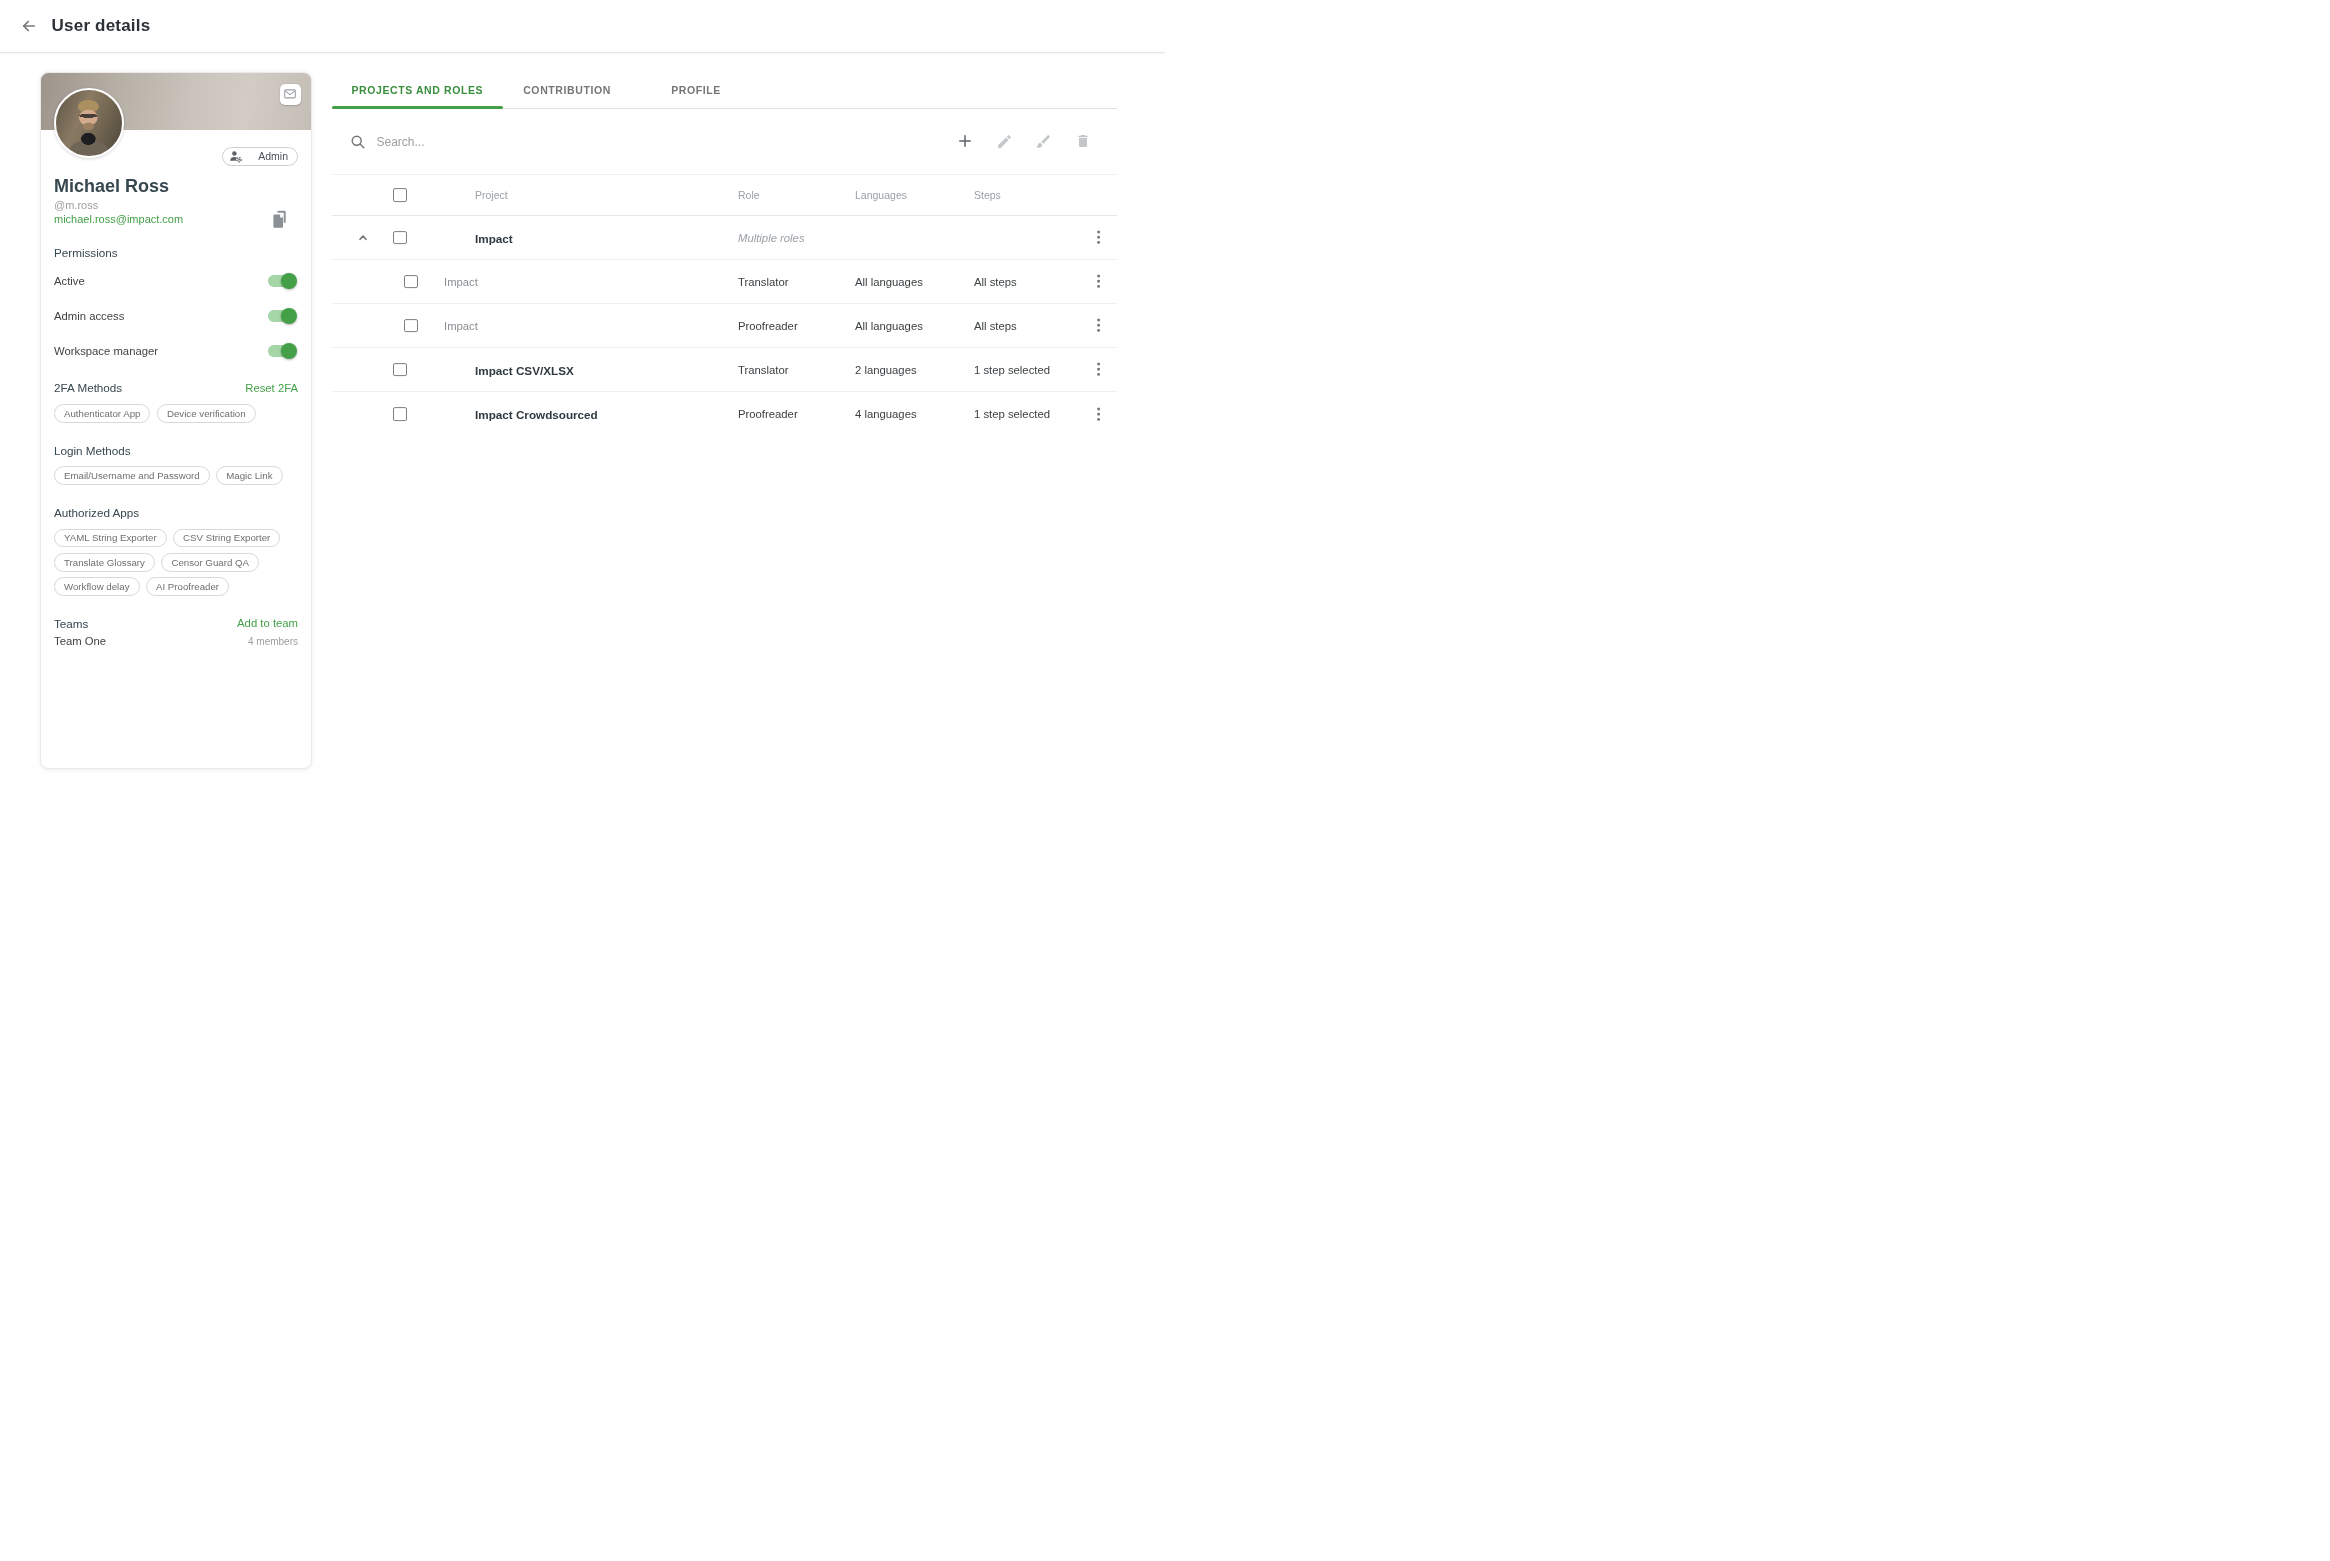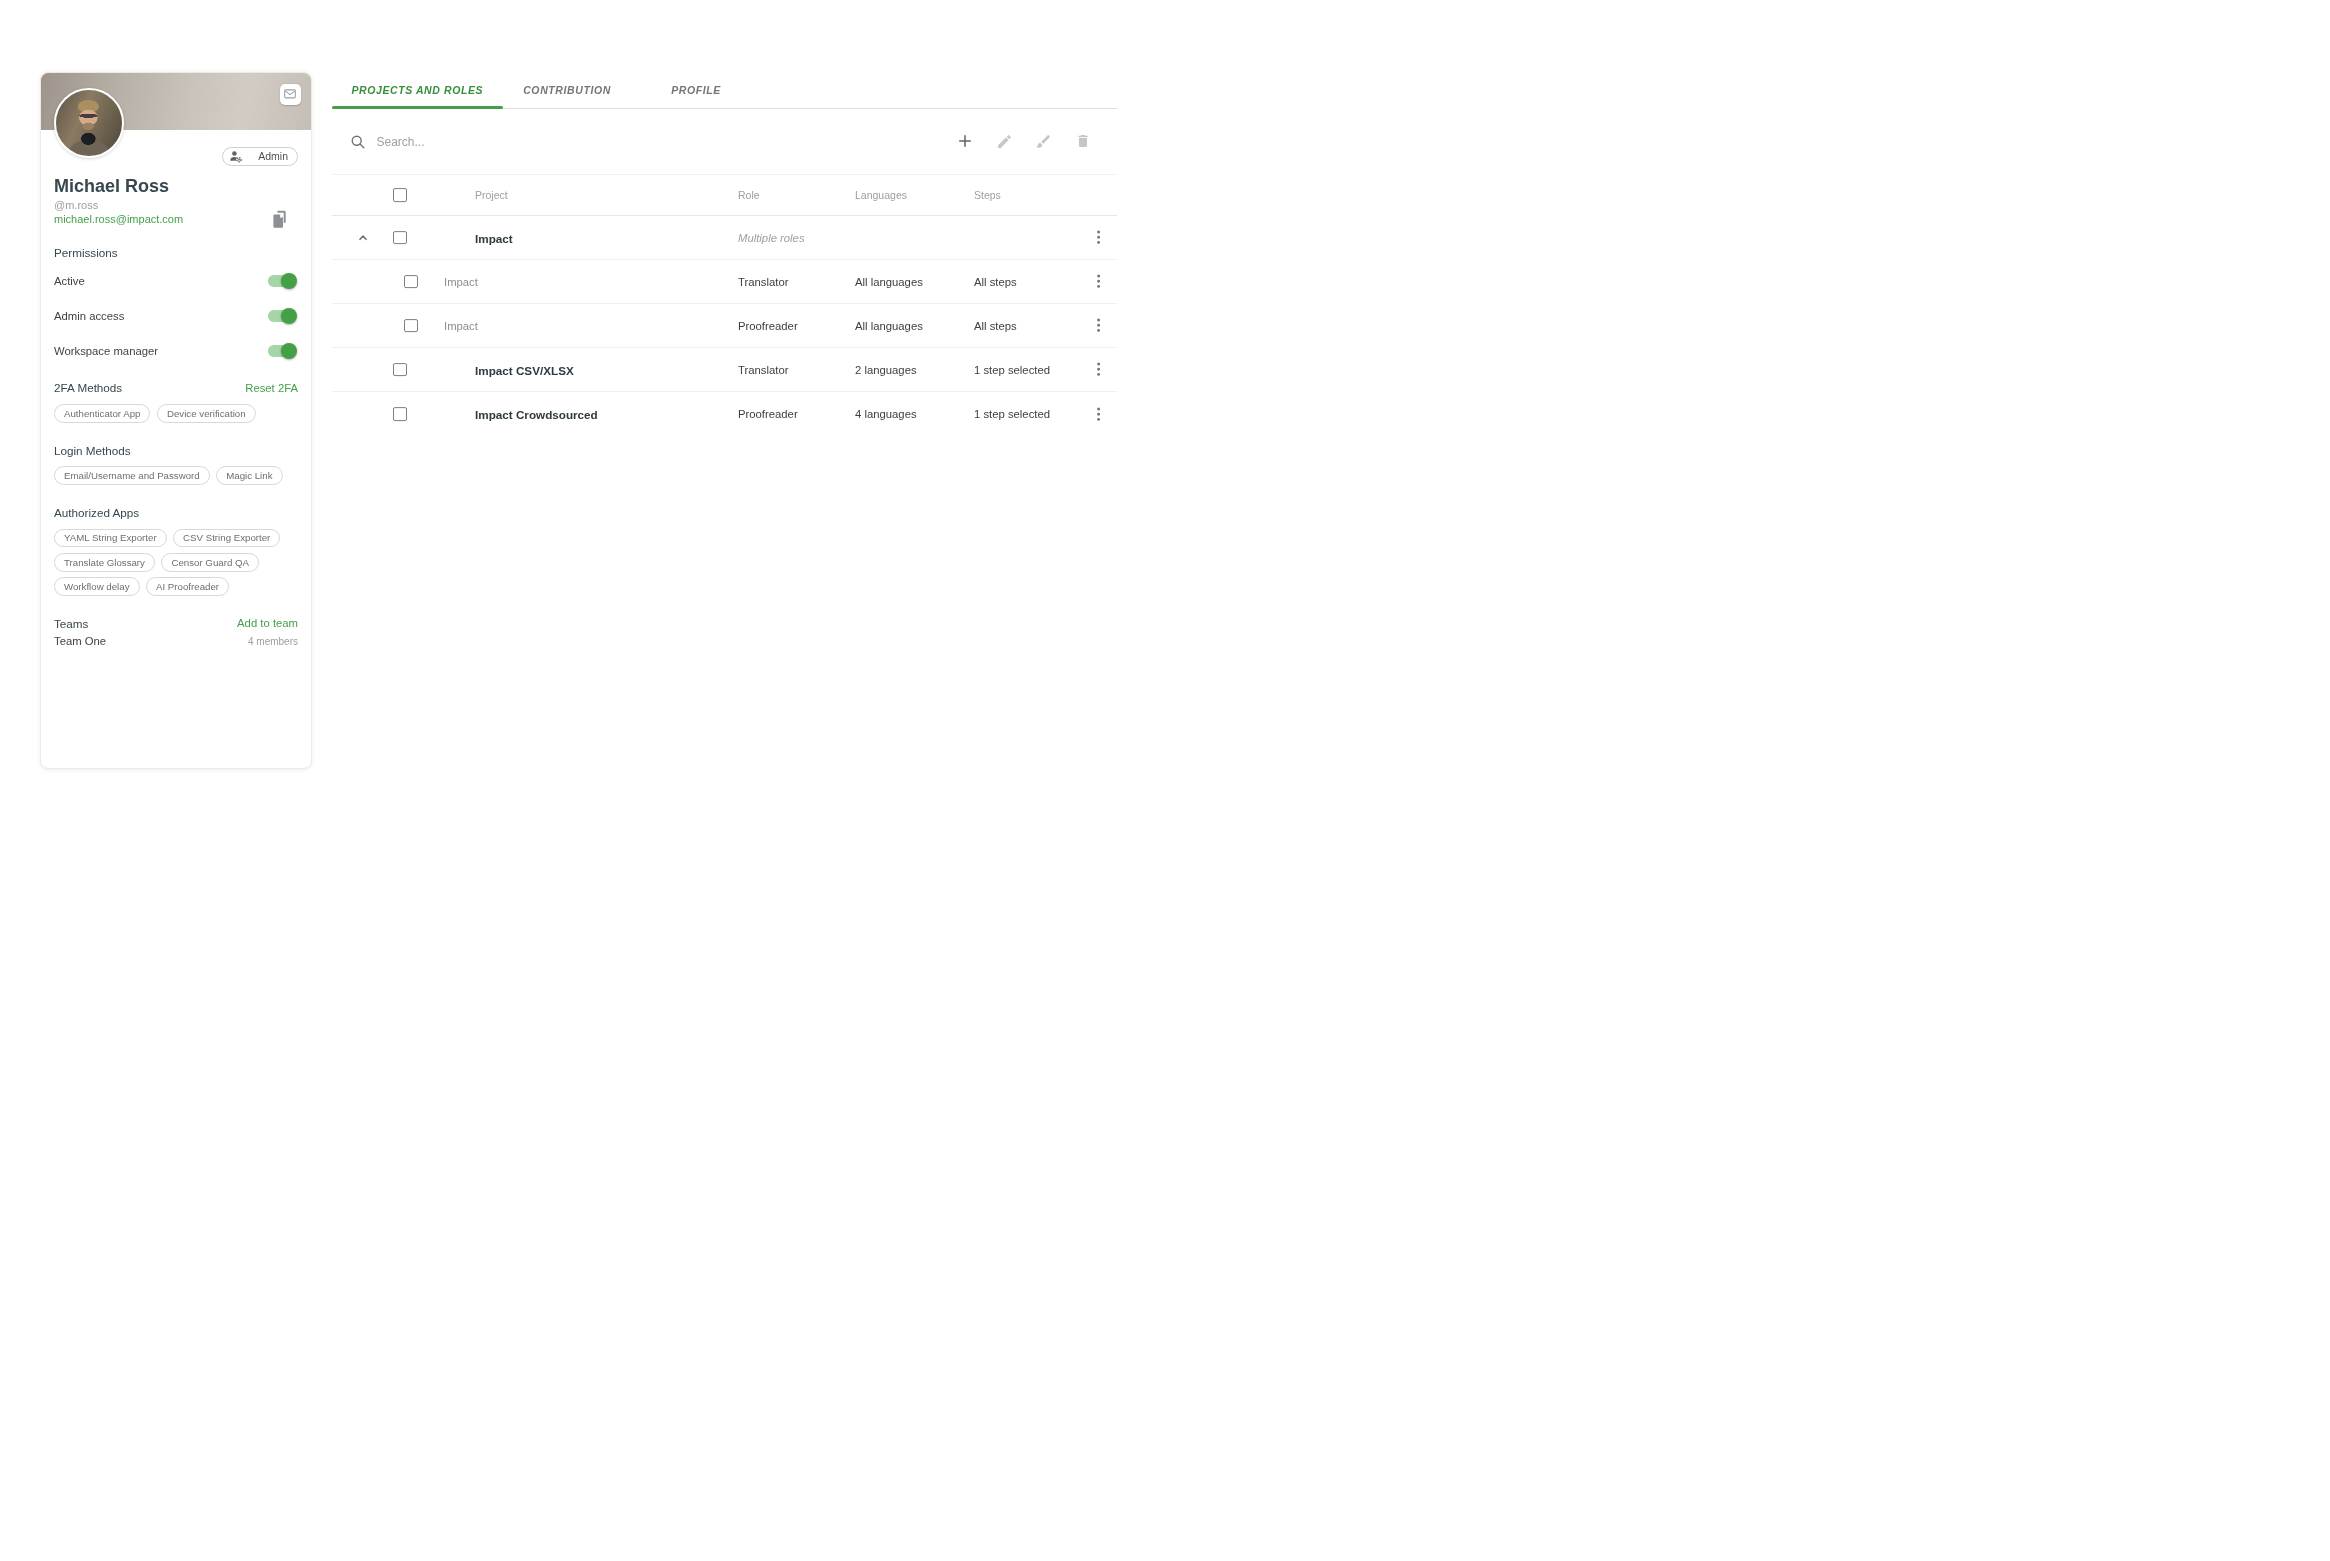--- a/index.html
+++ b/index.html
@@ -62,21 +62,21 @@
   .team-row { margin-top:5.7px; }
   .team-name { font-size:11.3px; color:#424242; }
   .team-members { font-size:10px; color:#9e9e9e; }
   .meta { margin-top:21px; }
   .meta div { font-size:10px; color:#8f8f8f; line-height:15px; }
 
   
   .panel { position:absolute; left:332px; top:72px; width:785px; }
   .tabs { display:flex; height:37px; border-bottom:0.8px solid #e0e0e0; }
   .tab { position:relative; min-width:129px; padding:0 19.4px; display:flex; align-items:center; justify-content:center;
-         font-size:10.5px; font-weight:700; letter-spacing:0.6px; color:#757575; cursor:pointer; background:transparent; border:none;font-style:italic; }
+         font-size:10.5px; font-weight:700; letter-spacing:0.6px; color:#757575; cursor:pointer; background:transparent; border:none; }
   .tab.active { color:#388e3c; }
   .tab.active::after { content:""; position:absolute; left:0; right:0; bottom:-0.8px; height:2.4px;
                        background:#43a047; border-radius:2.4px; }
   .toolbar { display:flex; align-items:center; height:66px; border-bottom:0.8px solid #efefef; padding:0 24px 0 18px; }
   .search-wrap { display:flex; align-items:center; gap:10.5px; flex:1; }
   .search-input { border:none; outline:none; font-size:12px; color:#424242; width:405px; font-family:inherit; }
   .search-input::placeholder { color:#9e9e9e; }
   .tool-btns { display:flex; align-items:center; gap:20px; }
   .icon-btn { width:19.4px; height:19.4px; border:none; background:transparent; display:flex; align-items:center; justify-content:center; cursor:pointer; padding:0; }
 
@@ -95,20 +95,31 @@
   .val-italic { font-size:11.3px; font-style:italic; color:#9aa0a6; }
   .checkbox { display:inline-block; width:13.8px; height:13.8px; border:1.6px solid #7b8085; border-radius:2px; background:#fff; cursor:pointer; }
   .kebab-btn { width:19.4px; height:19.4px; border:none; background:transparent; display:flex; align-items:center; justify-content:center; cursor:pointer; padding:0; }
   .chev-btn { width:18px; height:18px; border:none; background:transparent; display:flex; align-items:center; justify-content:center; cursor:pointer; padding:0; }
 </style>
 </head>
 <body>
 
 <div class="app">
 
+  <div class="topbar">
+    <button class="back-btn">
+      <span style="display:flex;">
+        <svg width="18" height="18" viewBox="0 0 24 24" fill="none" stroke="#757575" stroke-width="2.2" stroke-linecap="round" stroke-linejoin="round">
+            <path d="M19 12H5"></path>
+            <path d="M11 6l-6 6 6 6"></path>
+          </svg>
+      </span>
+    </button>
+    <div class="page-title">User details</div>
+  </div>
 
   <aside class="card">
     <div class="banner">
       <button class="mail-btn">
         <span style="display:flex;">
           <svg width="12" height="9.7" viewBox="0 0 18 14" fill="none" stroke="#9aa0a6" stroke-width="1.6" stroke-linejoin="round">
               <rect x="1" y="1" width="16" height="12" rx="1.6"></rect>
               <path d="M1.5 2.5L9 8.2l7.5-5.7"></path>
             </svg>
         </span>

